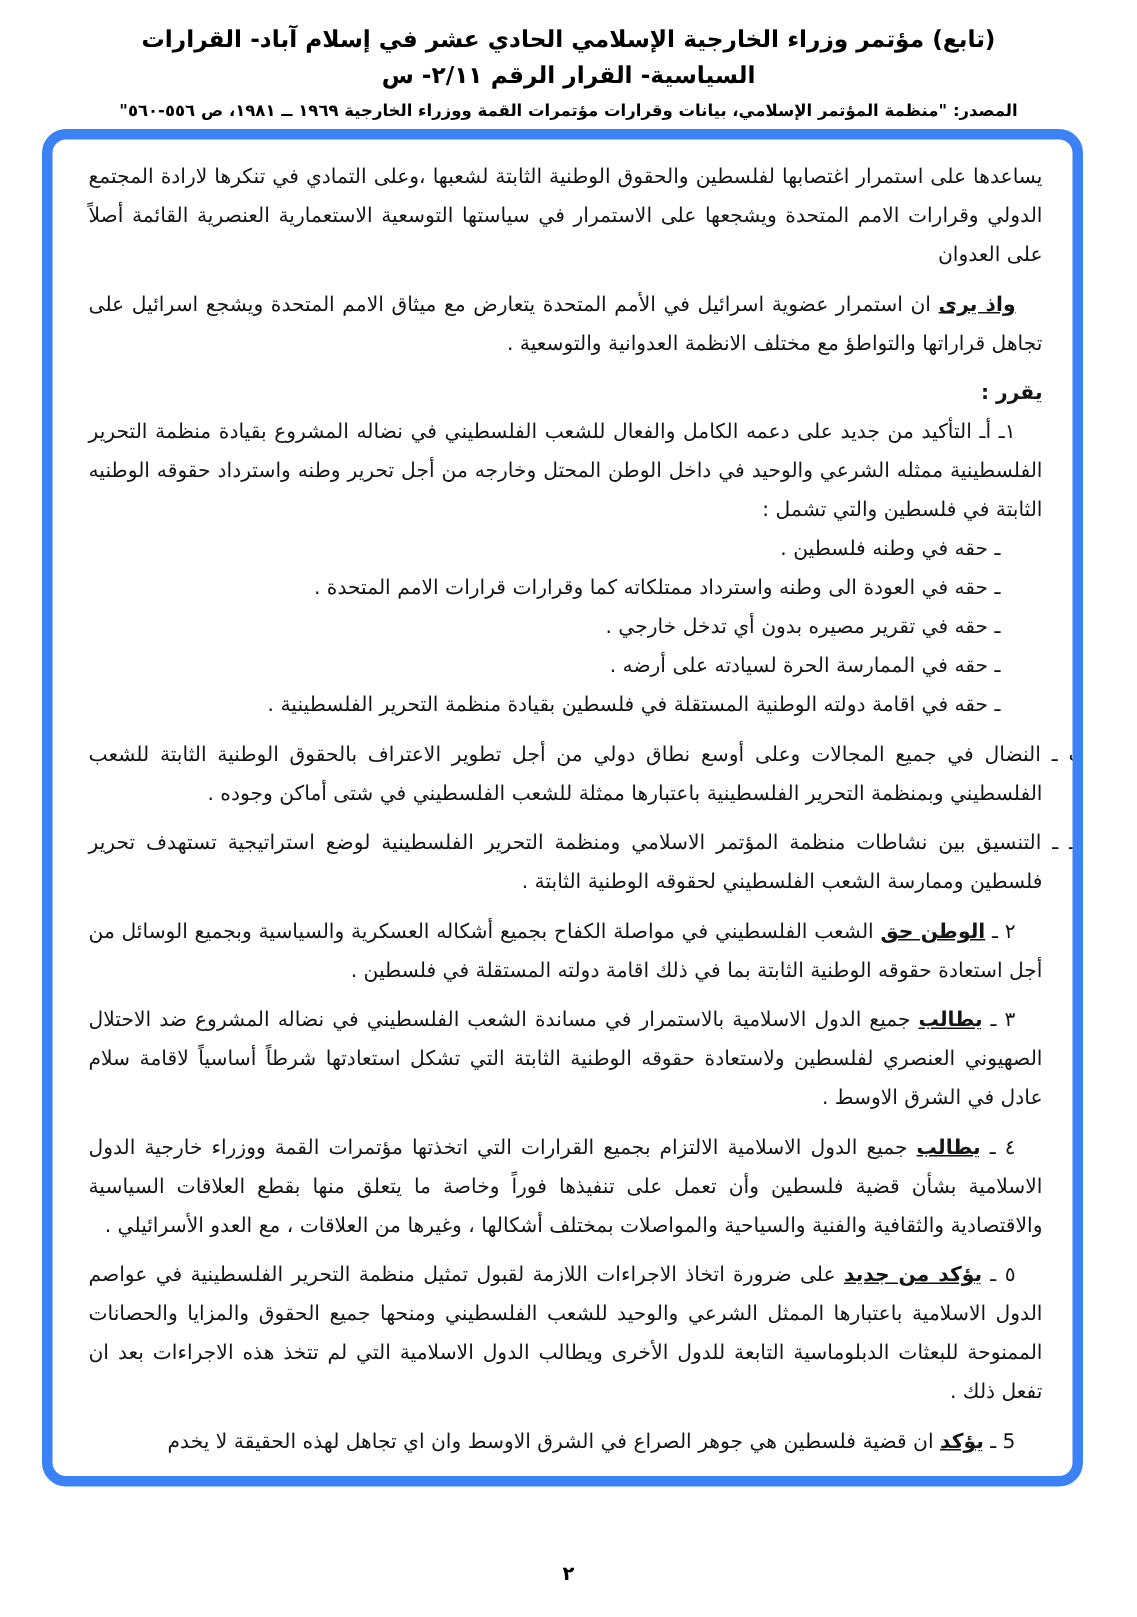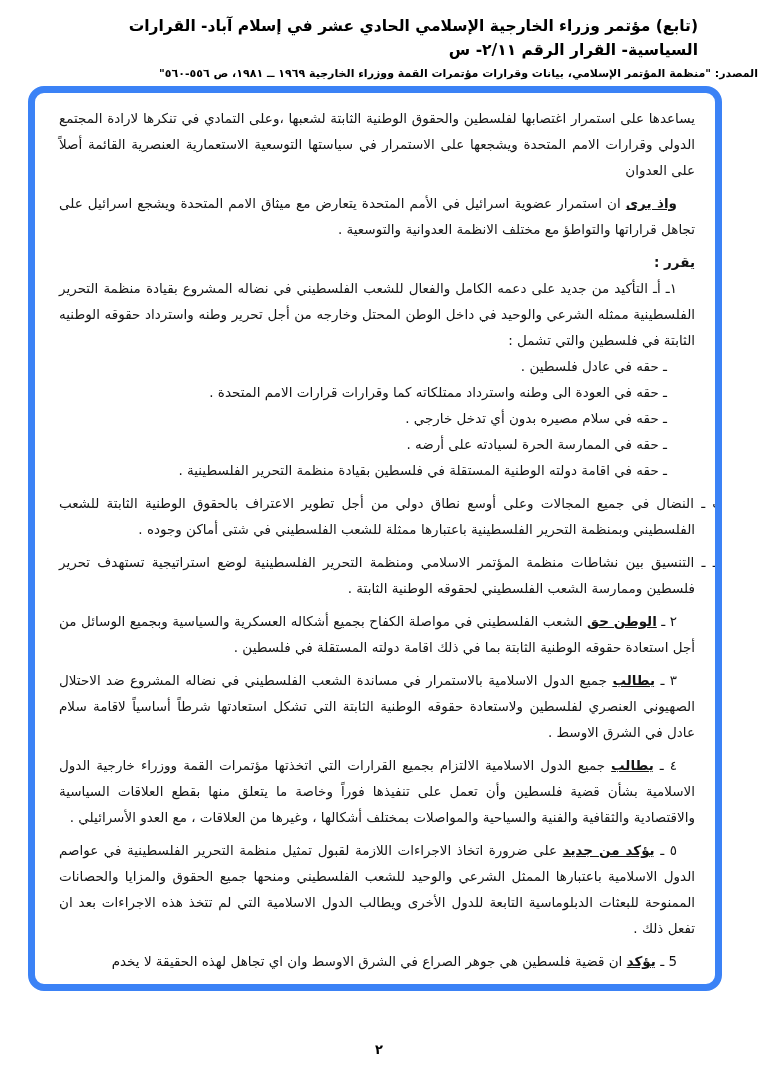--- a/index.html
+++ b/index.html
@@ -1,21 +1,21 @@
 <!DOCTYPE html>
 <html lang="ar"><head>
 <meta charset="utf-8">
 <style>
   html,body{margin:0;padding:0;}
   body{
     width:758px;height:1078px;position:relative;background:#ffffff;
     font-family:"DejaVu Sans", sans-serif;color:#111;overflow:hidden;
   }
   .page-header{
-    position:absolute;top:14px;right:0;left:0;direction:rtl;
+    position:absolute;top:14px;right:0;left:0;text-align:center;direction:rtl;
   }
   .page-title{
     font-weight:bold;font-size:15.5px;line-height:24px;color:#000;
     padding:0 60px;
   }
   .page-source{
     font-weight:bold;font-size:11px;line-height:18px;color:#000;margin-top:3px;
   }
   .frame{
     position:absolute;left:28px;top:86px;width:694px;height:905px;
@@ -55,23 +55,23 @@
 
     <p class="ind gap"><span class="lead">واذ يرى</span>
       <span>ان استمرار عضوية اسرائيل في الأمم المتحدة يتعارض مع ميثاق الامم المتحدة ويشجع اسرائيل على تجاهل قراراتها والتواطؤ مع مختلف الانظمة العدوانية والتوسعية .</span></p>
 
     <p class="decides gap">يقرر :</p>
 
     <p class="ind"><span>١ـ أـ</span>
       <span>التأكيد من جديد على دعمه الكامل والفعال للشعب الفلسطيني في نضاله المشروع بقيادة منظمة التحرير الفلسطينية ممثله الشرعي والوحيد في داخل الوطن المحتل وخارجه من أجل تحرير وطنه واسترداد حقوقه الوطنيه الثابتة في فلسطين والتي تشمل :</span></p>
 
     <div class="rights">
-      <div>ـ  حقه في عادل فلسطين .</div>
+      <div>ـ  حقه في وطنه فلسطين .</div>
       <div>ـ  حقه في العودة الى وطنه واسترداد ممتلكاته كما وقرارات قرارات الامم المتحدة .</div>
-      <div>ـ  حقه في سلام مصيره بدون أي تدخل خارجي .</div>
+      <div>ـ  حقه في تقرير مصيره بدون أي تدخل خارجي .</div>
       <div>ـ حقه في الممارسة الحرة لسيادته على أرضه .</div>
       <div>ـ حقه في اقامة دولته الوطنية المستقلة في فلسطين بقيادة منظمة التحرير الفلسطينية .</div>
     </div>
 
     <p class="hang gap"><span>ب ـ</span>
       <span>النضال في جميع المجالات وعلى أوسع نطاق دولي من أجل تطوير الاعتراف بالحقوق الوطنية الثابتة للشعب الفلسطيني وبمنظمة التحرير الفلسطينية باعتبارها ممثلة للشعب الفلسطيني في شتى أماكن وجوده .</span></p>
 
     <p class="hang gap"><span>جـ ـ</span>
       <span>التنسيق بين نشاطات منظمة المؤتمر الاسلامي ومنظمة التحرير الفلسطينية لوضع استراتيجية تستهدف تحرير فلسطين وممارسة الشعب الفلسطيني لحقوقه الوطنية الثابتة .</span></p>
 

